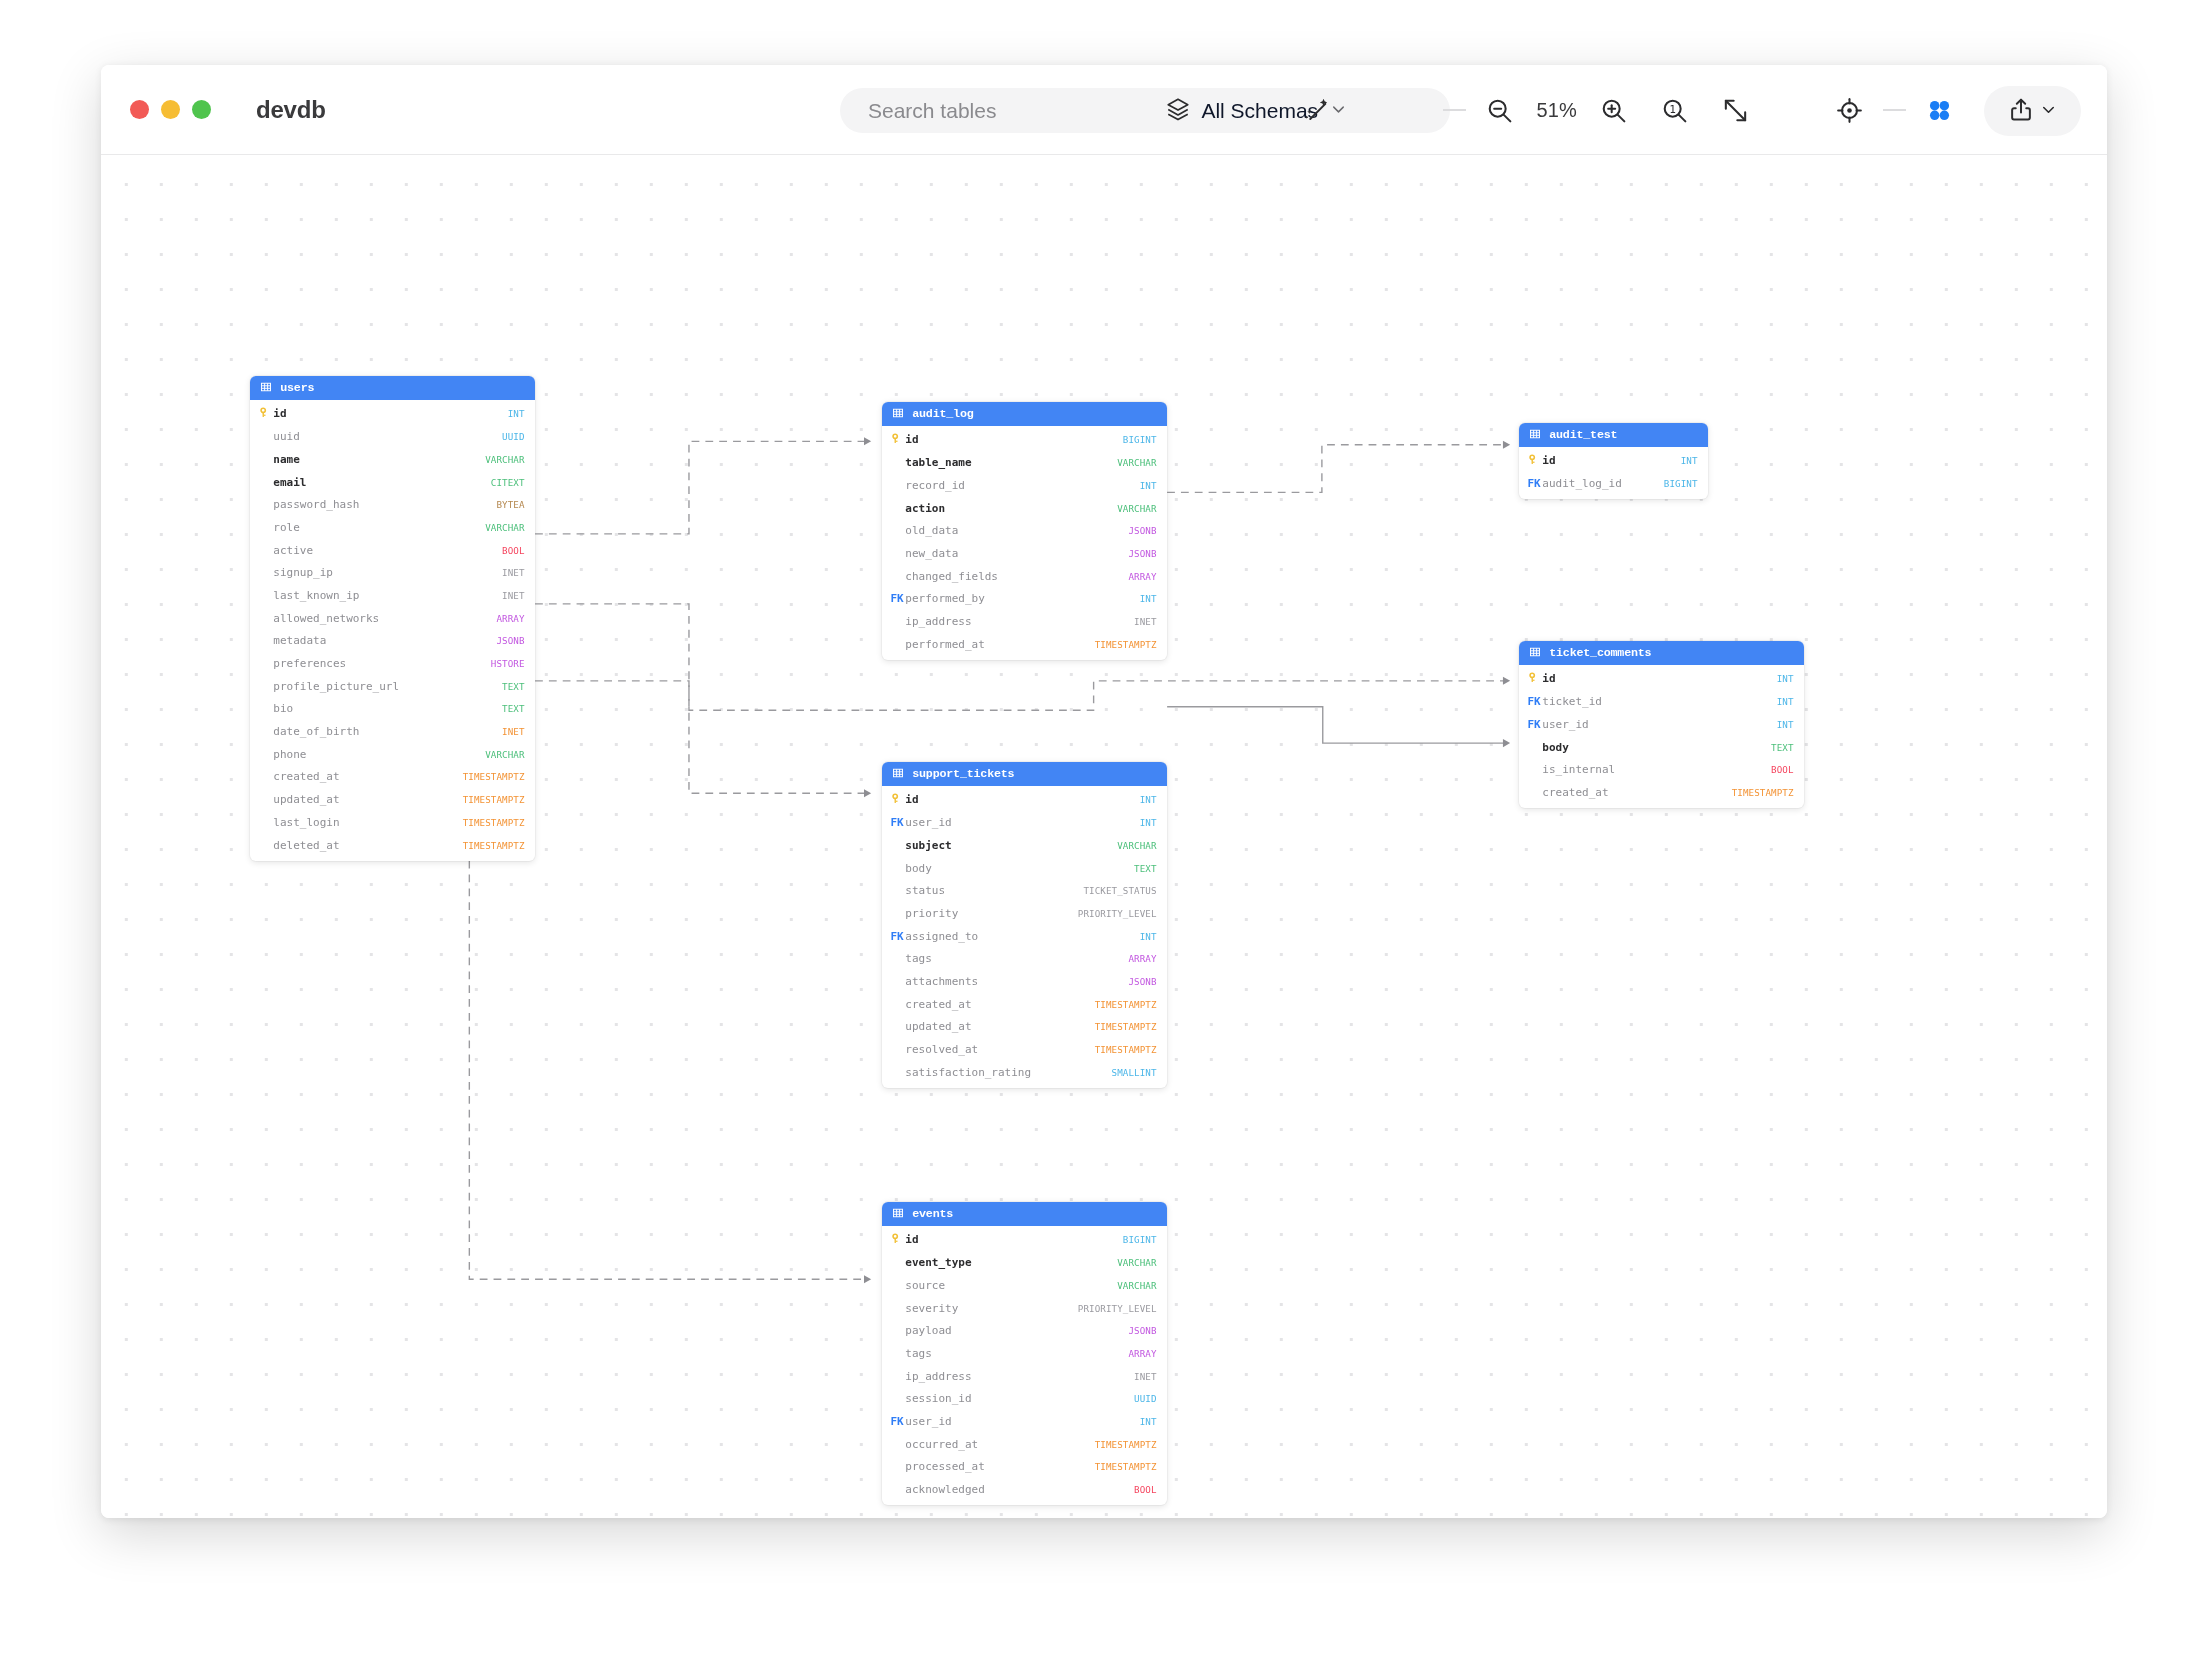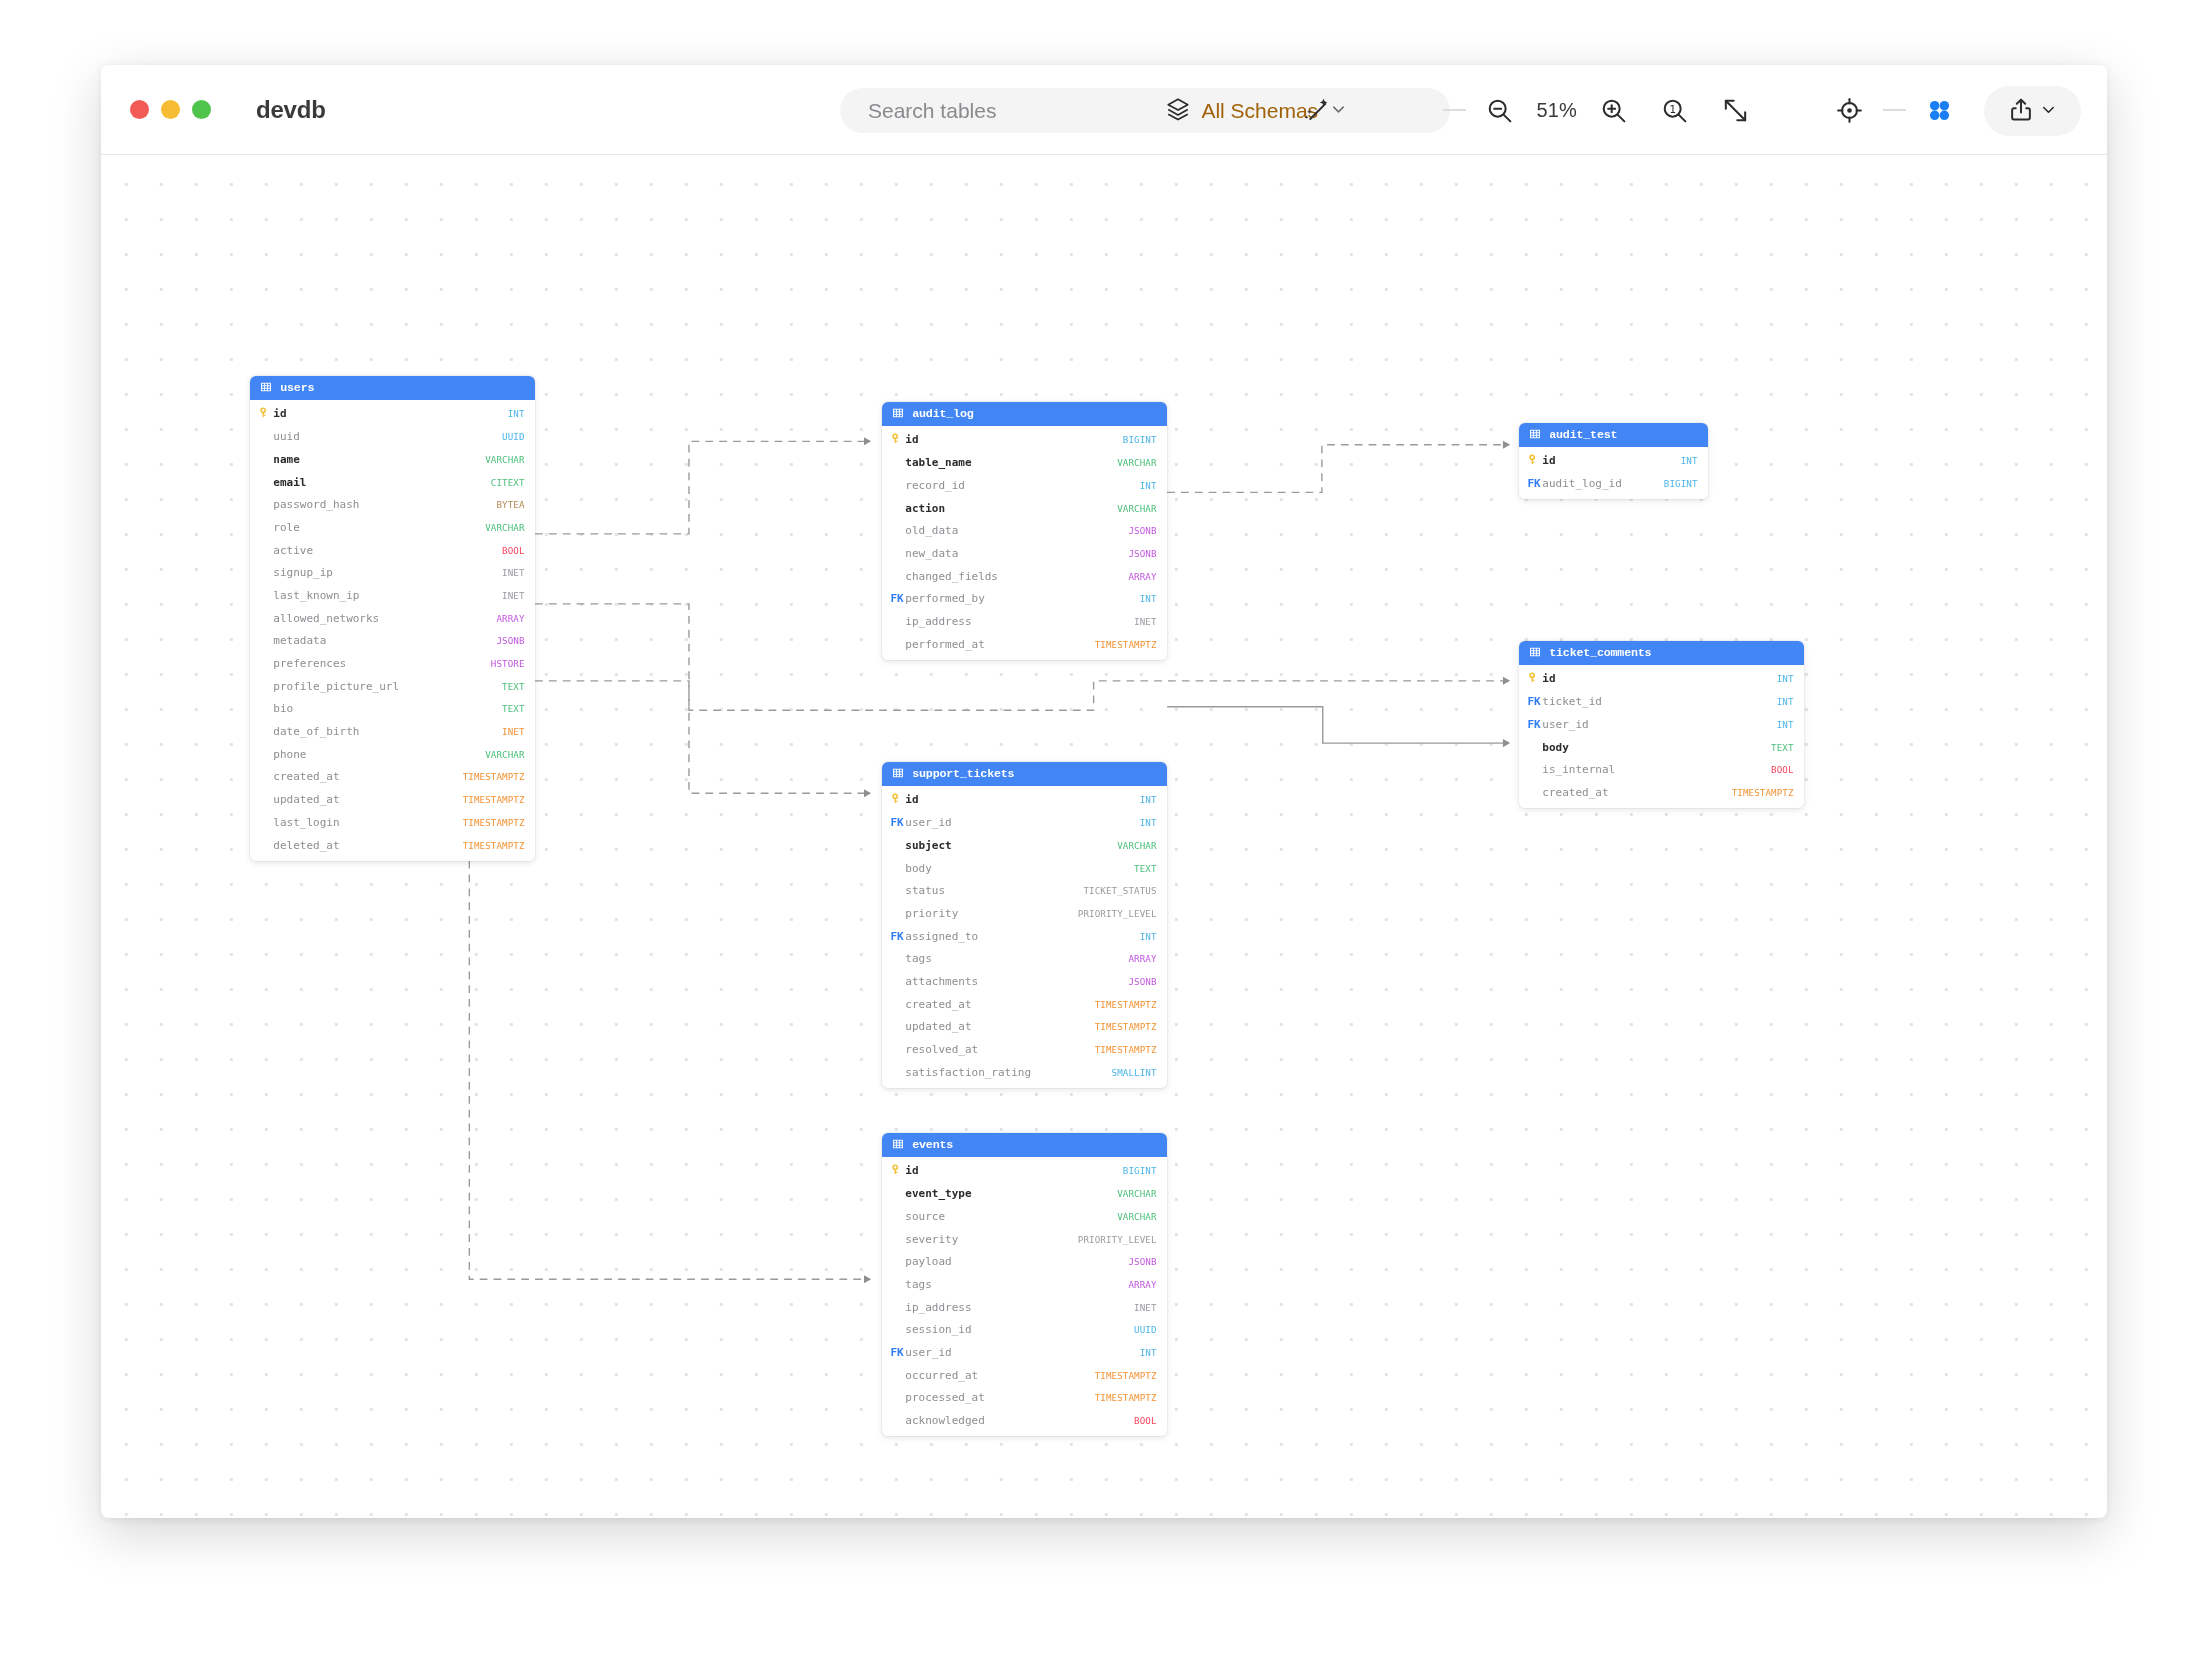--- a/index.html
+++ b/index.html
@@ -66,21 +66,21 @@
     margin-left: 28px;
     width: 285px;
   }
   #search-input::placeholder { color: #8a8a8e; }
 
   #schema-select {
     display: flex; align-items: center; gap: 10.4px;
     margin-left: 12px;
     cursor: pointer;
   }
-  #schema-label { font-size: 21px; color: #a16207; font-weight: 400; }
+  #schema-label { font-size: 21px; color: #0f172a; font-weight: 400; }
 
   
   .tb-group {
     position: absolute;
     display: flex; align-items: center;
   }
   .tb-btn {
     width: 47px; height: 47px;
     display: flex; align-items: center; justify-content: center;
     cursor: pointer;
@@ -688,21 +688,21 @@
               <span class="col-name">resolved_at</span>
               <span class="col-type t-time">TIMESTAMPTZ</span>
             </div>
             <div class="col">
               <span class="col-badge"></span>
               <span class="col-name">satisfaction_rating</span>
               <span class="col-type t-int">SMALLINT</span>
             </div>
           </div>
         </div>
-        <div class="tbl" style="left: 781px; top: 978px; width: 285px;">
+        <div class="tbl" style="left: 781px; top: 1047px; width: 285px;">
           <div class="tbl-head">
             <span><svg width="12" height="12" viewBox="0 0 24 24" fill="none" stroke="#ffffff" stroke-width="1.9">
                 <rect x="3" y="4.5" width="18" height="15"></rect>
                 <line x1="3" y1="9.6" x2="21" y2="9.6"></line>
                 <line x1="3" y1="14.6" x2="21" y2="14.6"></line>
                 <line x1="9.2" y1="4.5" x2="9.2" y2="19.5"></line>
                 <line x1="15.2" y1="4.5" x2="15.2" y2="19.5"></line>
               </svg></span>
             <span class="tbl-name">events</span>
           </div>

